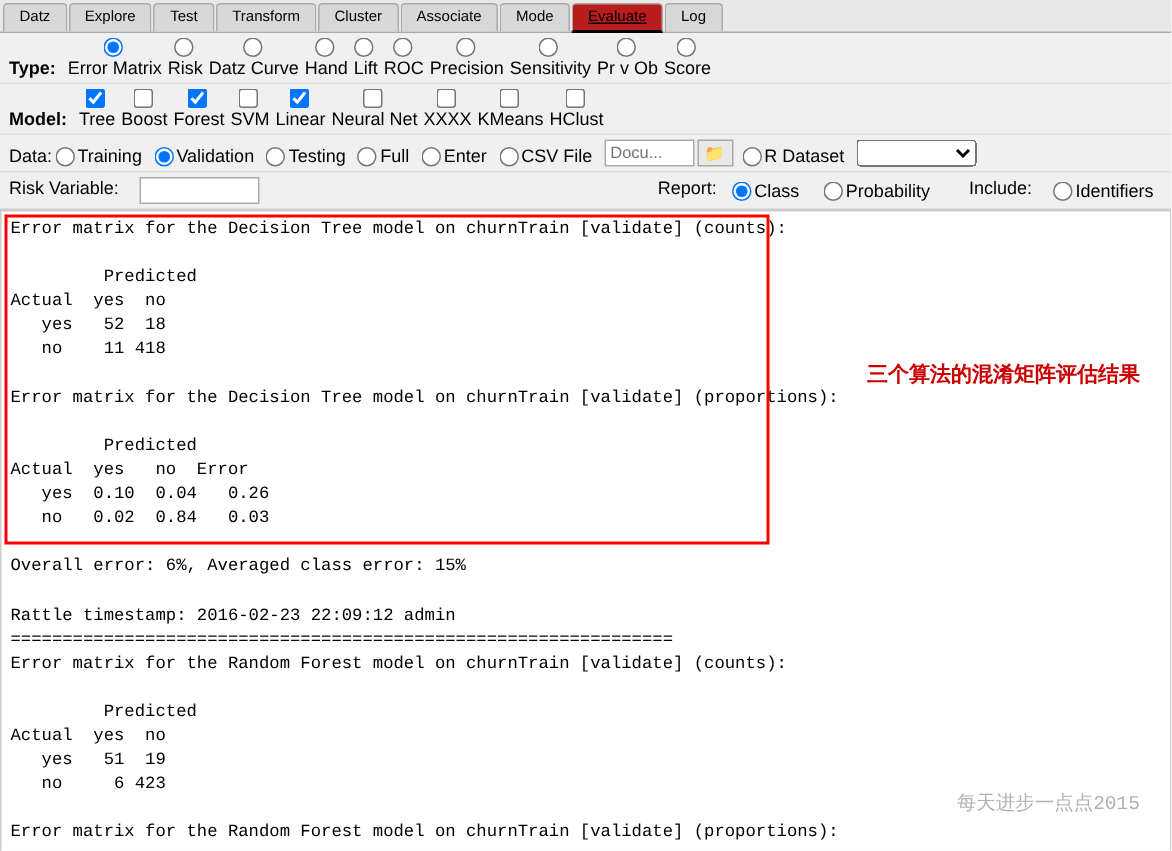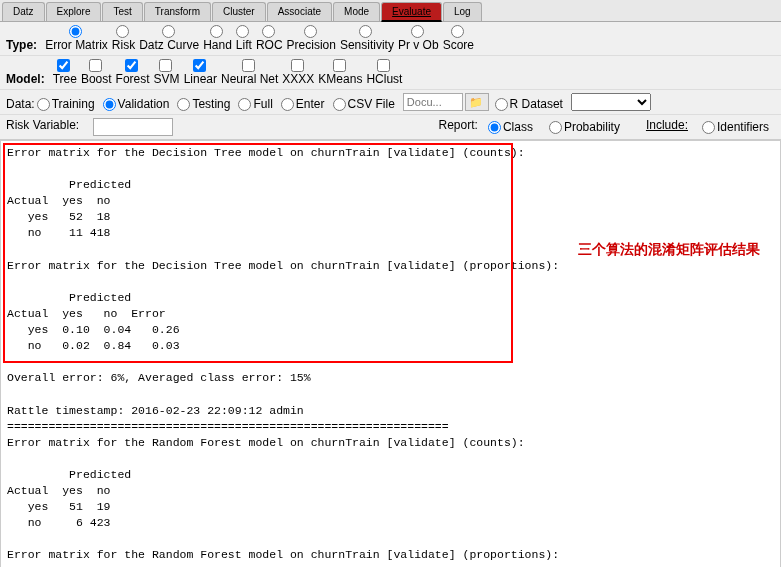--- a/index.html
+++ b/index.html
@@ -310,21 +310,21 @@
   <span style="flex:1;"></span>
   <span>Report:</span>
   <label class="radio-item">
     <input type="radio" name="report" checked="" style=""> 
       <span>Class</span>
   </label>
   <label class="radio-item">
     <input type="radio" name="report" style=""> 
       <span>Probability</span>
   </label>
-  <span style="margin-left:10px;text-decoration:underline;">Include:</span>
+  <span style="margin-left:10px;">Include:</span>
   <label class="radio-item" style="margin-left:4px;">
     <input type="radio" name="include" style=""> 
       <span>Identifiers</span>
   </label>
 </div>
 
 <div class="main-content">
   <div class="output-area">
     <div class="highlight-box"></div>
     <pre>Error matrix for the Decision Tree model on churnTrain [validate] (counts):
@@ -347,14 +347,15 @@
 ================================================================
 Error matrix for the Random Forest model on churnTrain [validate] (counts):
 
          Predicted
 Actual  yes  no
    yes   51  19
    no     6 423
 
 Error matrix for the Random Forest model on churnTrain [validate] (proportions):</pre>
     <div class="chinese-annotation">三个算法的混淆矩阵评估结果</div>
+    <div class="watermark">每天进步一点点2015</div>
   </div>
 </div>
 
 </body></html>

